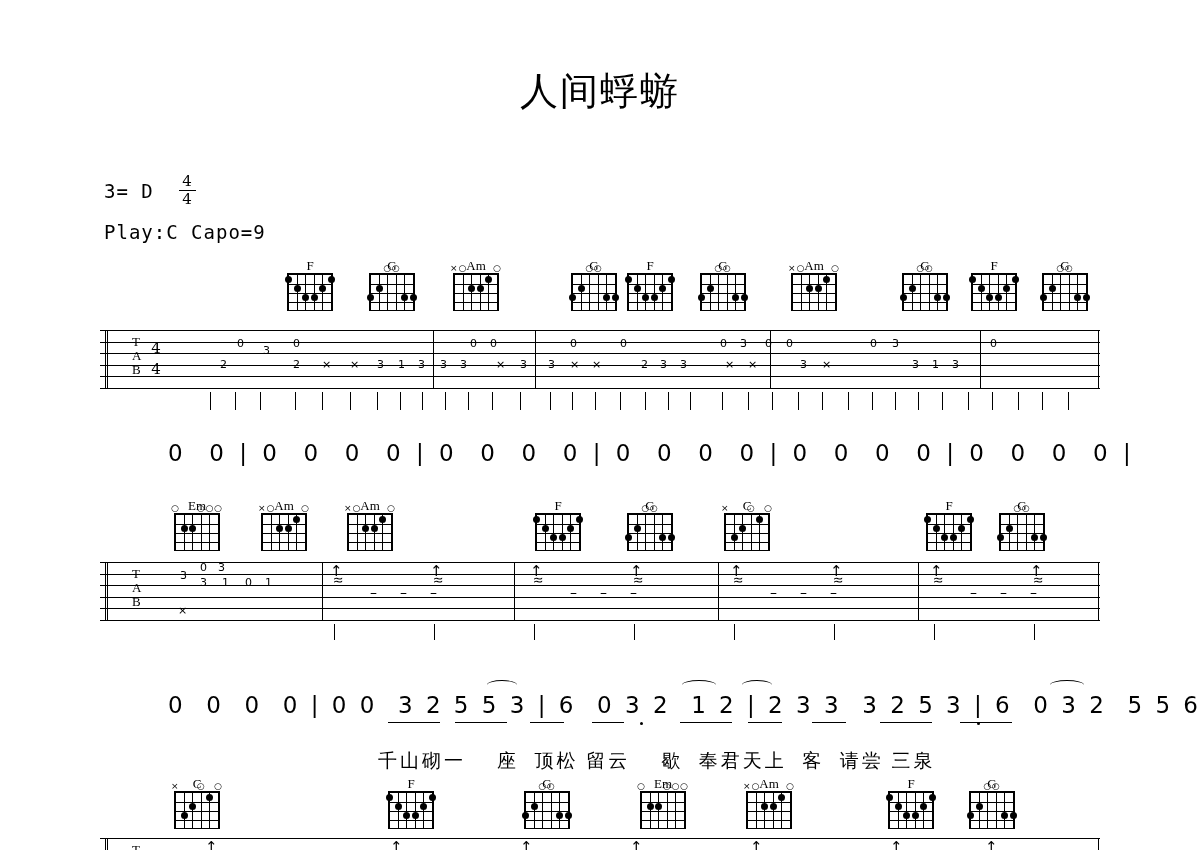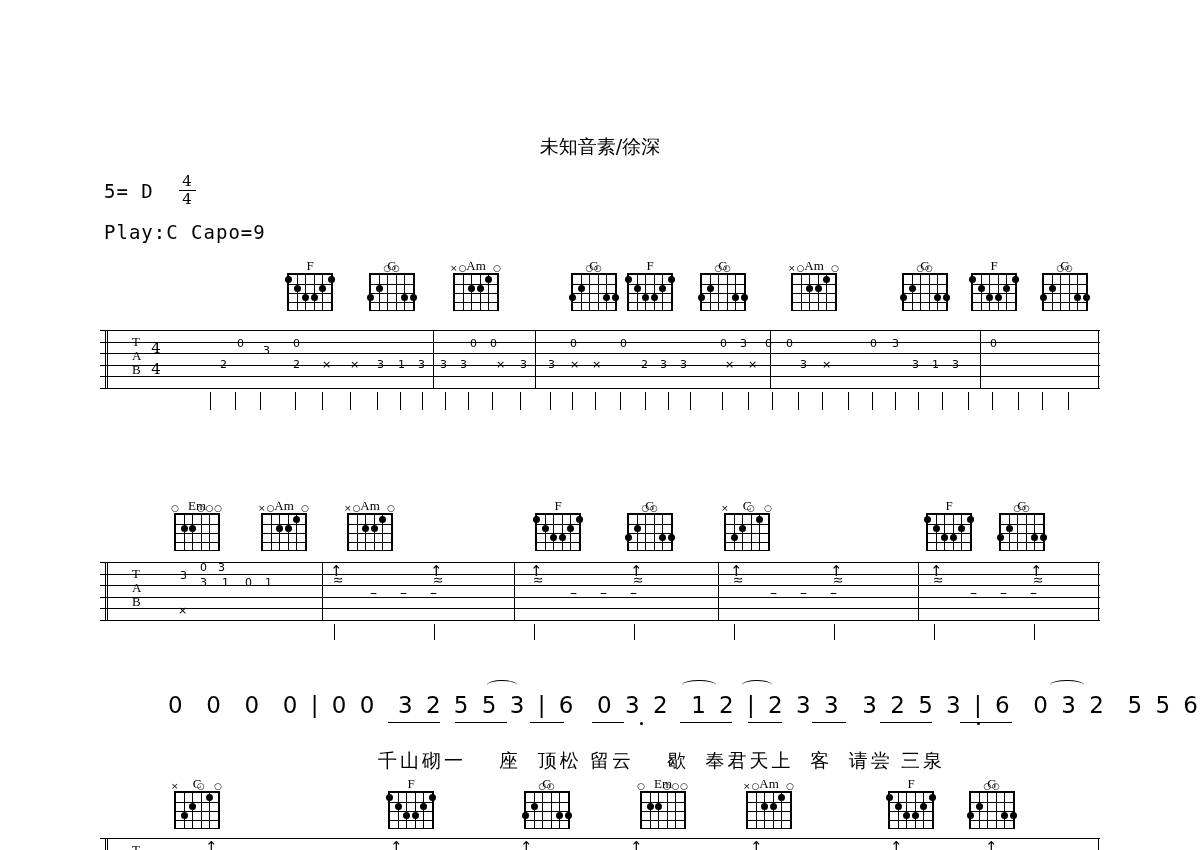--- a/index.html
+++ b/index.html
@@ -202,21 +202,21 @@
   .numrow {
     position: absolute;
     font-size: 23px;
     font-family: "DejaVu Sans", sans-serif;
     letter-spacing: 0;
     white-space: pre;
   }
   .lyricrow {
     position: absolute;
     font-size: 19px;
-    font-family: Liberation Sans, sans-serif;
+    font-family: Liberation Serif, serif;
     white-space: pre;
   }
   .underline1 {
     position: absolute;
     height: 1.4px;
     background: #000;
   }
   .tie {
     position: absolute;
     border-top: 1.3px solid #000;
@@ -229,23 +229,23 @@
     width: 3px; height: 3px;
     border-radius: 50%;
     background: #000;
   }
 </style>
 </head>
 <body>
 
 <div class="sheet">
 
-  <div class="subtitle">未知音素/徐深</div>
-
-  <div class="keyline">5= D</div>
+  <div class="title">人间蜉蝣</div>
+
+  <div class="keyline">3= D</div>
   <div class="timesig">
     <span class="num">4</span>
     <span class="bar"></span>
     <span class="num">4</span>
   </div>
   <div class="playline">Play:C Capo=9</div>
 
 
   <div id="chordrow1"></div>
 
@@ -425,20 +425,21 @@
       <div class="barline" style="left: 998px; top: 0px; height: 24px;"></div>
       <div class="arrowup" style="left: 105px; top: 2px;">↑</div>
       <div class="arrowup" style="left: 290px; top: 2px;">↑</div>
       <div class="arrowup" style="left: 420px; top: 2px;">↑</div>
       <div class="arrowup" style="left: 530px; top: 2px;">↑</div>
       <div class="arrowup" style="left: 650px; top: 2px;">↑</div>
       <div class="arrowup" style="left: 790px; top: 2px;">↑</div>
       <div class="arrowup" style="left: 885px; top: 2px;">↑</div>
     </div>
 
+  <div class="numrow" style="left:168px; top:440px; letter-spacing:4px;">0  0 | 0  0  0  0 | 0  0  0  0 | 0  0  0  0 | 0  0  0  0 | 0  0  0  0 |</div>
 
   <div class="numrow" style="left:168px; top:692px; letter-spacing:3px;">0  0  0  0 | 0 0  3 2 5 5 3 | 6  0 3 2  1 2 | 2 3 3  3 2 5 3 | 6  0 3 2  5 5 6 |</div>
   <div class="lyricrow" style="left:378px; top:748px; letter-spacing:3px;">千山砌一    座  顶松 留云    歇  奉君天上  客  请尝 三泉</div>
 
 <div class="chordbox" style="left: 281px; top: 258px;">
       <div class="cname">F</div>
       <div class="grid">
         <div class="v" style="left: 0px;"></div>
         <div class="v" style="left: 8.6px;"></div>
         <div class="v" style="left: 17.2px;"></div>

